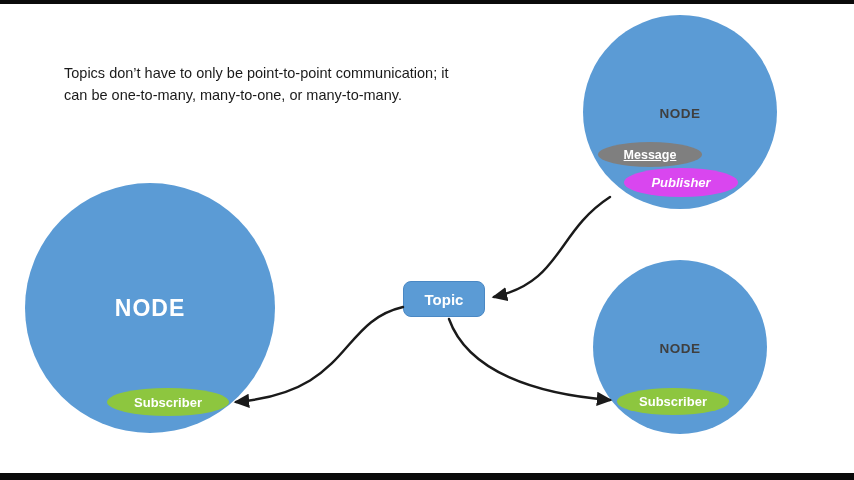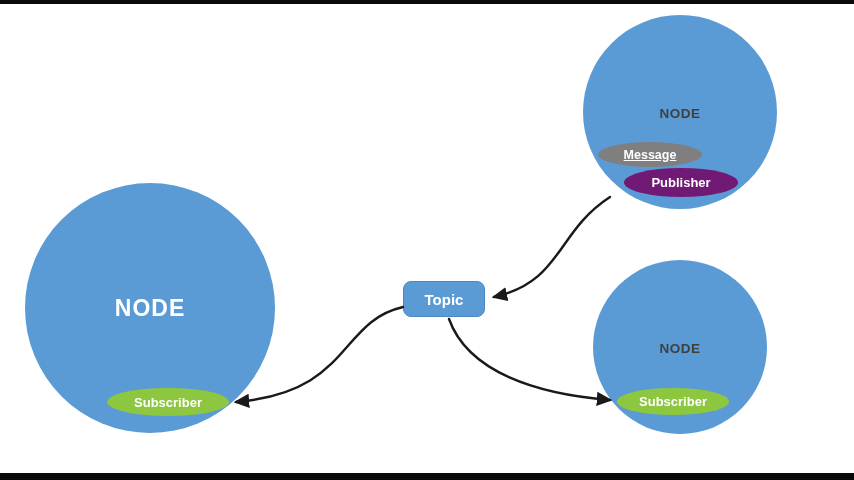--- a/index.html
+++ b/index.html
@@ -76,21 +76,22 @@
     font-weight: bold;
   }
   .pill-message {
     left: 598px; top: 142px; width: 104px; height: 25px;
     background: #7f7f7f;
     font-size: 12.5px;
     text-decoration: underline;
   }
   .pill-publisher {
     left: 624px; top: 168px; width: 114px; height: 29px;
-    background: #701a75;
+    background: #d946ef;
+    font-style: italic;
   }
   .pill-subscriber-left {
     left: 107px; top: 388px; width: 122px; height: 28px;
     background: #8dc63f;
   }
   .pill-subscriber-right {
     left: 617px; top: 388px; width: 112px; height: 27px;
     background: #8dc63f;
   }
 
@@ -118,20 +119,24 @@
   }
 </style>
 </head>
 <body>
 
 <div class="stage">
 
   <div class="bar top"></div>
   <div class="bar bottom"></div>
 
+  <div class="caption">
+    <div>Topics don’t have to only be point-to-point communication; it</div>
+    <div>can be one-to-many, many-to-one, or many-to-many.</div>
+  </div>
 
   <div class="circle circle-left"></div>
   <div class="node-label-big">NODE</div>
   <div class="pill pill-subscriber-left">
     <span>Subscriber</span>
   </div>
 
   <div class="circle circle-topright"></div>
   <div class="node-label-small node-label-topright">NODE</div>
   <div class="pill pill-message">

